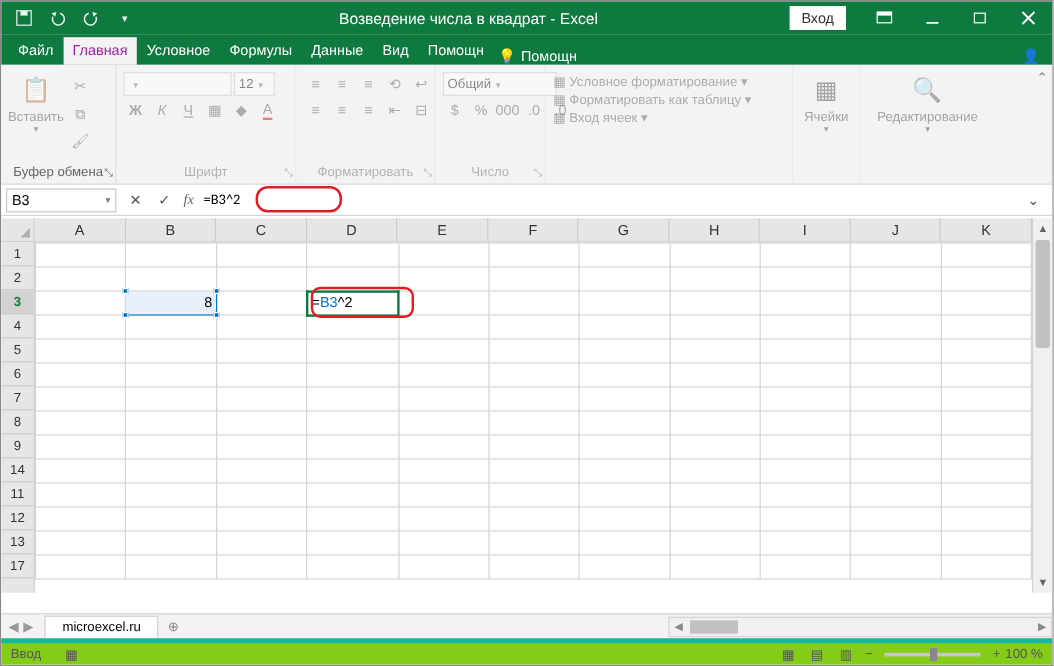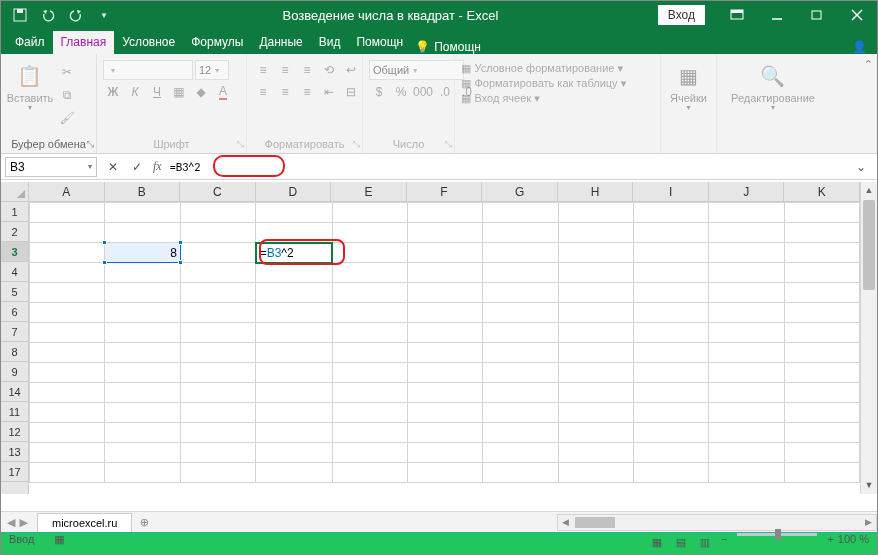--- a/index.html
+++ b/index.html
@@ -49,21 +49,21 @@
 .b3-cell .handle{position:absolute;width:5px;height:5px;background:#0072c6;border:1px solid #fff}
 .d3-cell{border:2px solid #0f7a3f!important;position:relative;font-family:Calibri,sans-serif}
 .formula-text .ref{color:#0072c6}
 .vscroll{position:absolute;right:0;top:0;width:17px;bottom:17px;background:#f0f0f0;border-left:1px solid #d4d4d4}
 .vscroll .thumb{position:absolute;left:2px;right:2px;top:18px;height:90px;background:#c1c1c1;border-radius:2px}
 .vscroll .arr{position:absolute;left:0;right:0;height:17px;text-align:center;font-size:9px;line-height:17px;color:#666}
 .sheettabs{position:absolute;left:0;bottom:22px;right:0;height:21px;background:#f3f3f3;border-top:1px solid #d4d4d4;display:flex;align-items:center;font-size:11px}
 .sheet-nav{width:36px;display:flex;gap:4px;padding:0 6px;color:#999}
 .sheet-tab{padding:3px 14px;background:#fff;border:1px solid #ccc;border-bottom-color:#fff;position:relative;top:1px}
 .sheet-add{width:24px;text-align:center;color:#888}
-.statusbar{position:absolute;left:0;bottom:0;right:0;height:22px;background:#22c55e;border-top:1px solid #14b8a6;display:flex;font-size:11px;color:#555;padding:0 8px}
+.statusbar{position:absolute;left:0;bottom:0;right:0;height:22px;background:#84cc16;border-top:4px solid #14b8a6;display:flex;align-items:center;font-size:11px;color:#555;padding:0 8px}
 .statusbar .spacer{flex:1}
 .view-btn{width:22px;height:18px;display:flex;align-items:center;justify-content:center;margin:0 1px;font-size:11px}
 .zoom-slider{width:80px;height:3px;background:#c7c7c7;margin:0 6px;position:relative}
 .zoom-slider .knob{position:absolute;left:38px;top:-4px;width:6px;height:11px;background:#888}
 .helper-right{display:flex;align-items:center;color:#fff;font-size:12px;gap:4px;padding:0 4px}
 </style>
 </head>
 <body>
 
 <div class="titlebar">

